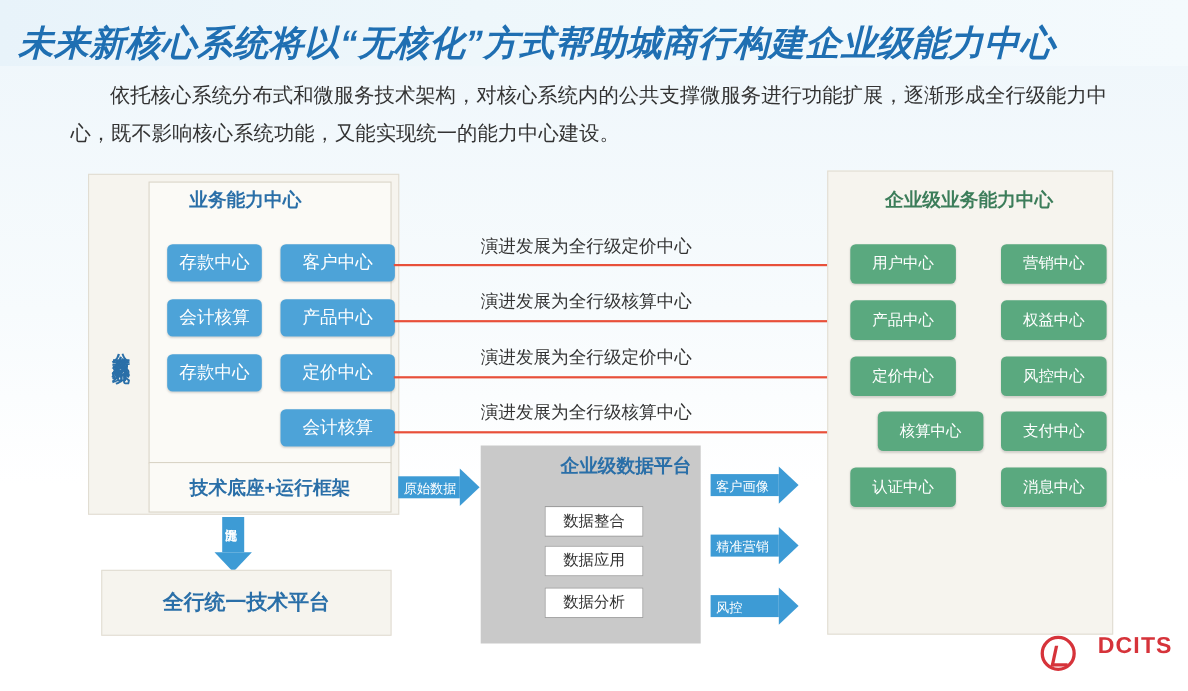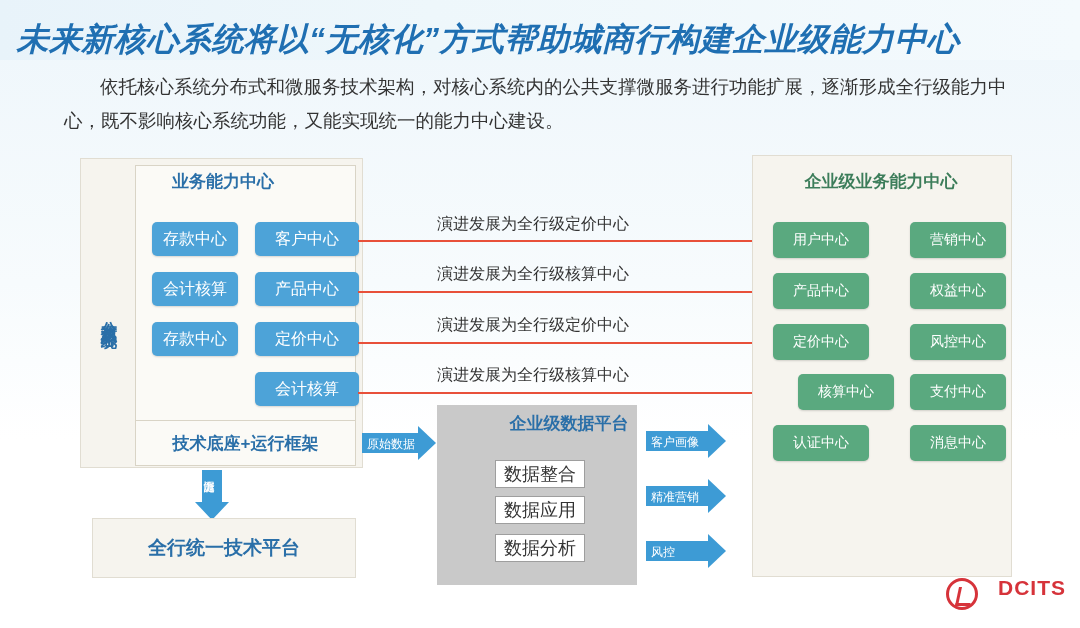--- a/index.html
+++ b/index.html
@@ -191,21 +191,21 @@
   }
   .dp-item {
     position: absolute;
     left: 495px;
     width: 88px; height: 26px;
     background: #ffffff;
     border: 1px solid #9e9e9e;
     display: flex;
     align-items: center;
     justify-content: center;
-    font-size: 18px;
+    font-size: 14px;
     color: #333333;
   }
 
   
   .blk-arrow-right {
     position: absolute;
     color: #ffffff;
     font-size: 12px;
   }
   .blk-arrow-right .body {

